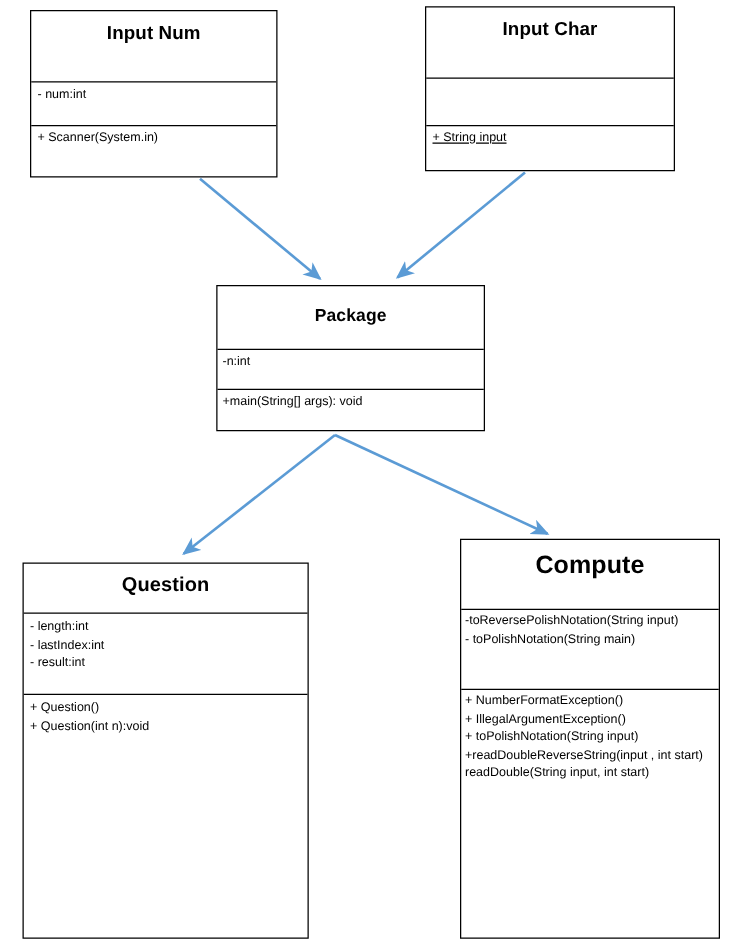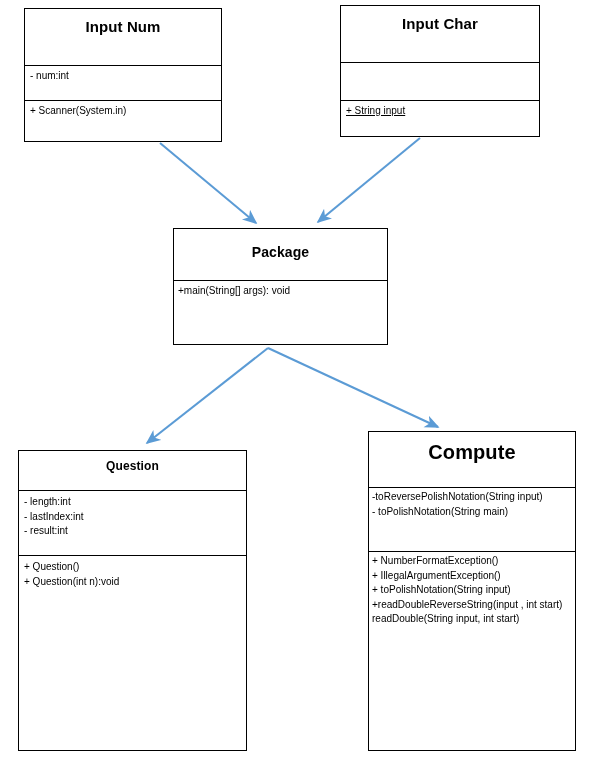--- a/index.html
+++ b/index.html
@@ -115,28 +115,31 @@
     <div class="uml-section attrs" style="height:38px;"></div>
     <div class="uml-section ops" style="height:35px;text-decoration:underline;">
       <div class="member first">+ String input</div>
     </div>
   </div>
 
   <div class="uml-class" style="left:173px; top:228px; width:215px; height:117px;">
     <div class="uml-section title" style="height:52px;">
       <div class="class-name" style="font-size:14px; padding-top:15px;">Package</div>
     </div>
+    <div class="uml-section attrs" style="height:32px;">
+      <div class="member first" style="padding-left:4px;">-n:int</div>
+    </div>
     <div class="uml-section ops" style="height:33px;">
       <div class="member first" style="padding-left:4px;">+main(String[] args): void</div>
     </div>
   </div>
 
   <div class="uml-class" style="left:18px; top:450px; width:229px; height:301px;">
     <div class="uml-section title" style="height:40px;">
-      <div class="class-name" style="font-size:12px; padding-top:8px;">Question</div>
+      <div class="class-name" style="font-size:16px; padding-top:8px;">Question</div>
     </div>
     <div class="uml-section attrs" style="height:65px; padding-top:4px;">
       <div class="member">- length:int</div>
       <div class="member">- lastIndex:int</div>
       <div class="member">- result:int</div>
     </div>
     <div class="uml-section ops" style="height:194px; padding-top:4px;">
       <div class="member">+ Question()</div>
       <div class="member">+ Question(int n):void</div>
     </div>

